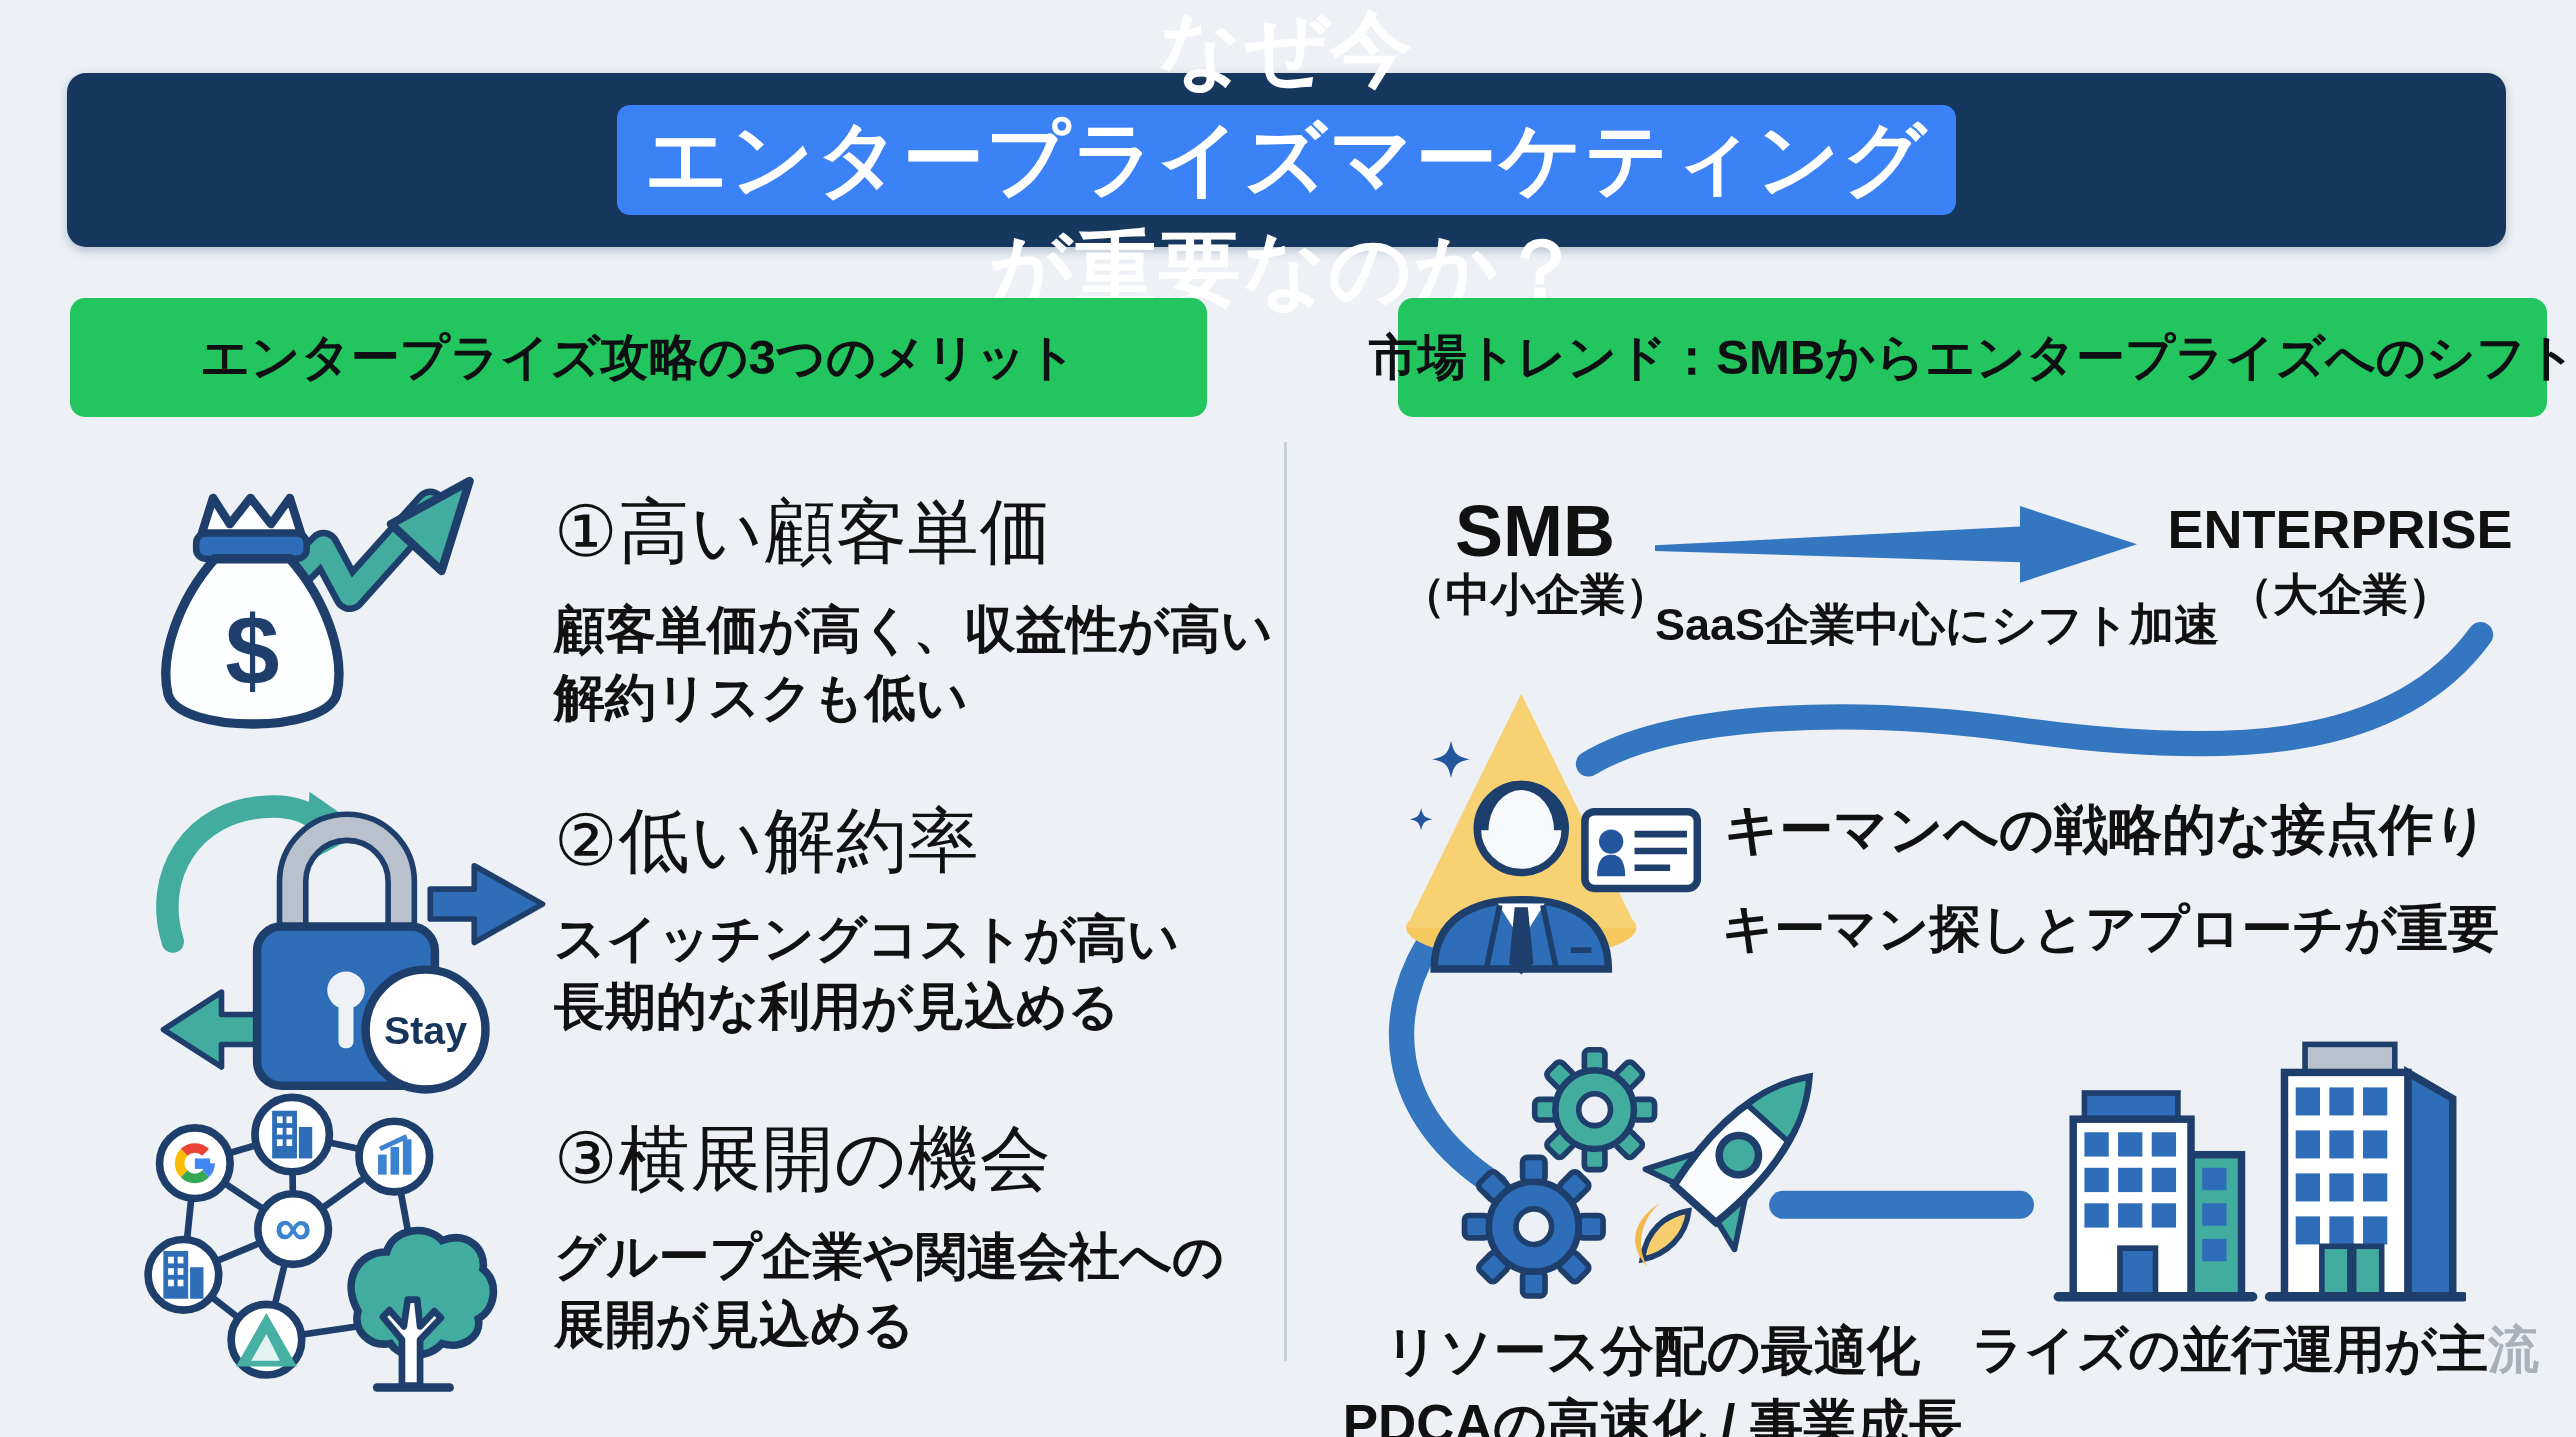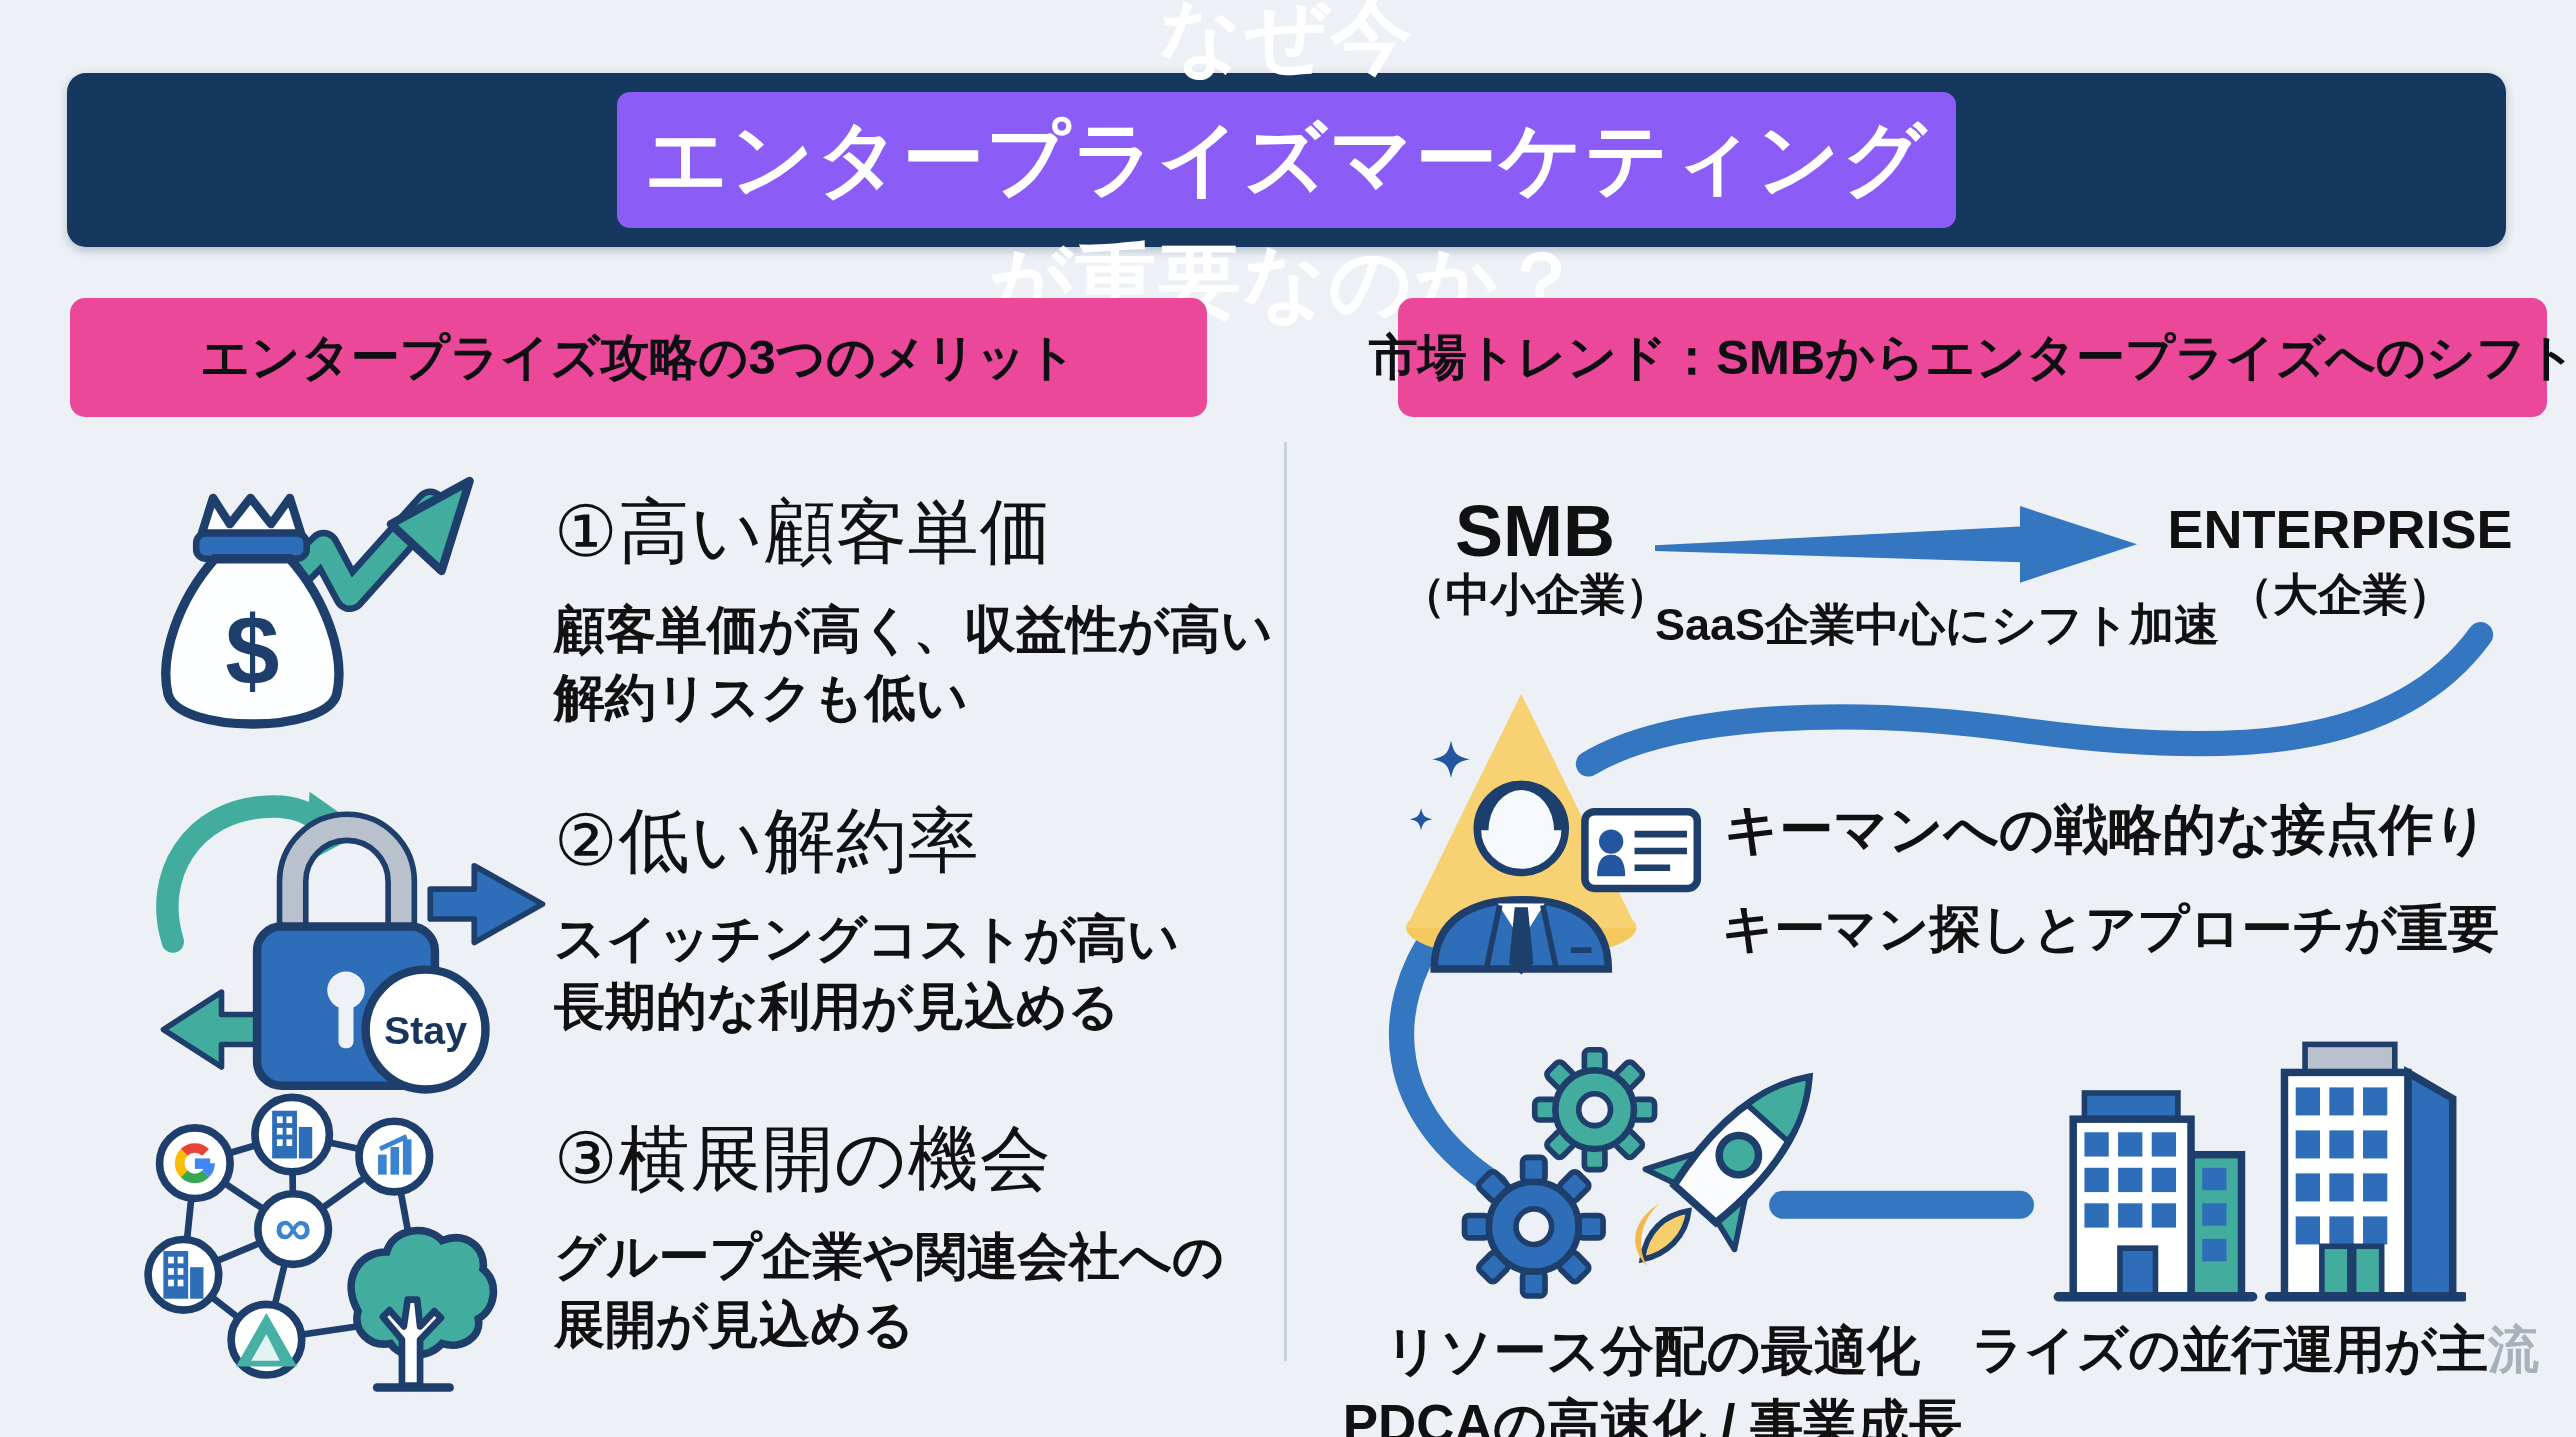--- a/index.html
+++ b/index.html
@@ -11,24 +11,24 @@
   }
   .abs{position:absolute}
   
   .title-bar{
     left:67px;top:73px;width:2439px;height:174px;background:#16375e;border-radius:19px;
     display:flex;align-items:center;justify-content:center;
     color:#ffffff;font-size:82px;font-weight:800;letter-spacing:1.9px;white-space:nowrap;
     box-shadow:0 3.7px 9.4px rgba(20,50,90,.25);
     flex-direction:column;
   }
-  .title-hl{background:#8b5cf6;border-radius:13px;padding:13px 28px;margin:0 26px;display:inline-block}
+  .title-hl{background:#3b82f6;border-radius:13px;padding:0 28px;margin:0 26px;display:inline-block}
   
   .pill{
-    background:#ec4899;border-radius:15px;display:flex;align-items:center;justify-content:center;
+    background:#22c55e;border-radius:15px;display:flex;align-items:center;justify-content:center;
     font-size:49px;font-weight:700;color:#0d0f12;white-space:nowrap;
   }
   #pill-left{left:70px;top:298px;width:1137px;height:119px}
   #pill-right{left:1398px;top:298px;width:1149px;height:119px}
   .divider{left:1284px;top:442px;width:2.8px;height:919px;background:#c7d1de}
   
   .item-heading{font-size:71px;font-weight:400;letter-spacing:0.9px;white-space:nowrap}
   .item-body{font-size:51px;font-weight:700;line-height:1.33;margin-top:16px;white-space:nowrap}
   
   .ctr{text-align:center}

